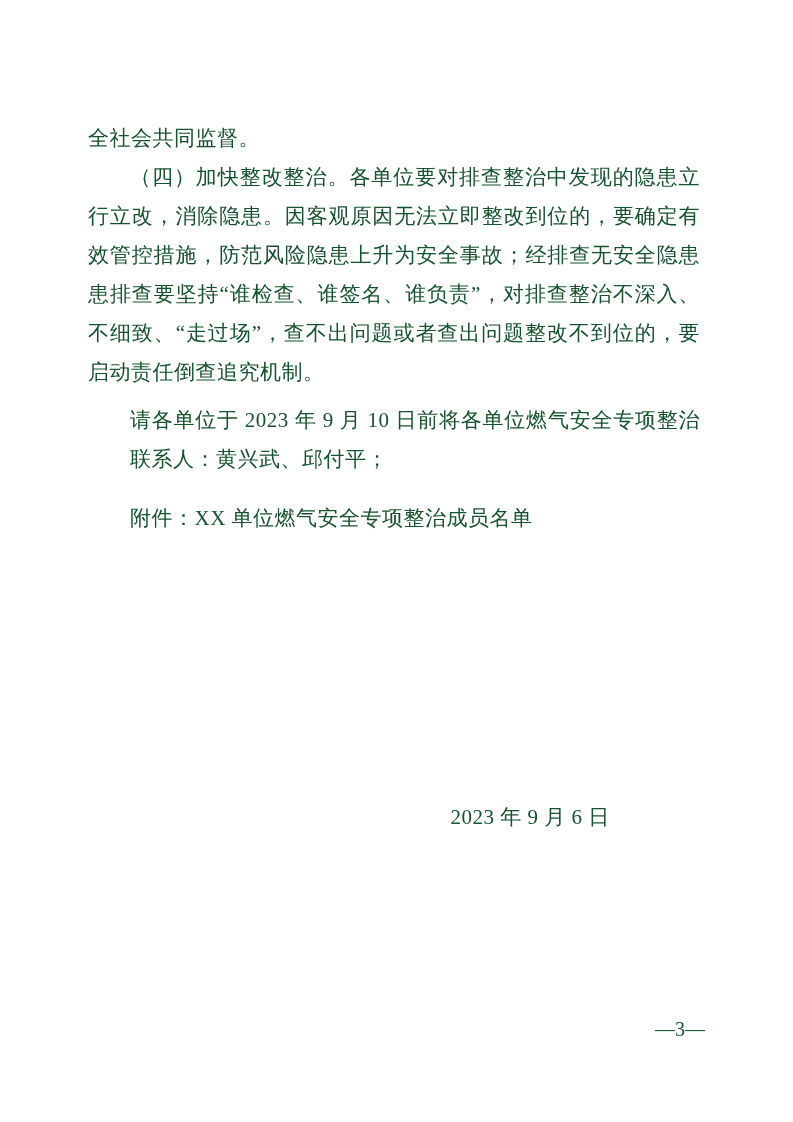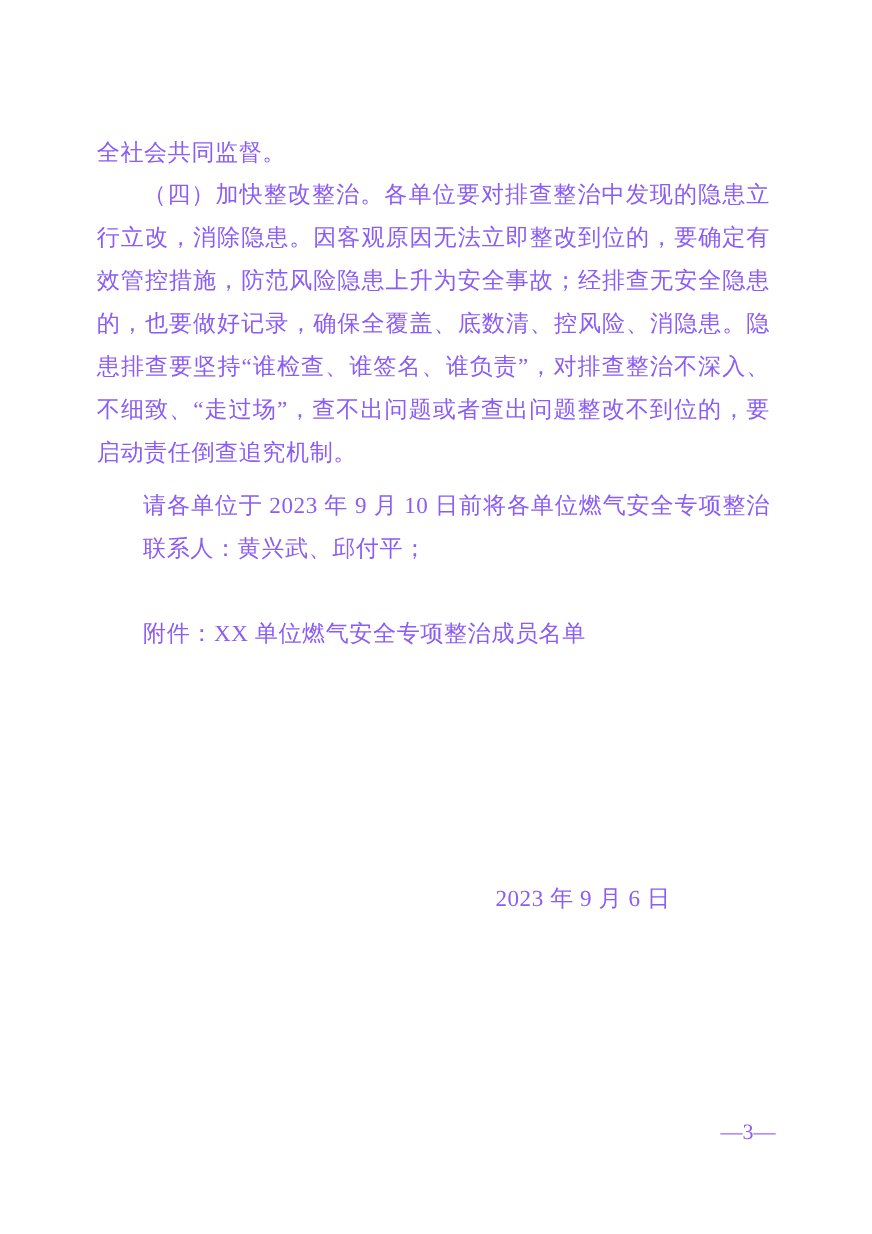--- a/index.html
+++ b/index.html
@@ -1,38 +1,38 @@
 <!DOCTYPE html>
 <html><head>
 <meta charset="utf-8">
 <style>
   html,body{margin:0;padding:0;background:#ffffff;}
   .page{
     position:relative;
     width:793px;height:1122px;
     background:#ffffff;
     font-family:"Liberation Serif","DejaVu Serif",serif;
-    color:#8b5cf6;
+    color:#14532d;
     overflow:hidden;
   }
   .body-text{
     position:absolute;
     left:88px;top:119px;width:612px;
     font-size:21px;
   }
   .ln{
     height:39px;
     line-height:39px;
     text-align:justify;
     letter-spacing:0.5px;
   }
   .ln.stretch{ text-align-last:justify; }
   .ln.ind{ text-indent:2em; }
   .ln.para-gap{ margin-top:9px; }
-  .ln.blank-gap{ margin-top:39px; }
+  .ln.blank-gap{ margin-top:20px; }
   .underline{
     border-bottom:1.5px solid #1a1a1a;
     padding-right:28px;
   }
   .signature{
     position:absolute;
     top:797px;left:398px;width:264px;
     text-align:center;
     font-size:21px;
     line-height:40px;
@@ -48,21 +48,20 @@
 </head>
 <body>
 
 <div class="page">
 
   <div class="body-text">
     <div class="ln">全社会共同监督。</div>
     <div class="ln ind stretch">（四）加快整改整治。各单位要对排查整治中发现的隐患立</div>
     <div class="ln stretch">行立改，消除隐患。因客观原因无法立即整改到位的，要确定有</div>
     <div class="ln stretch">效管控措施，防范风险隐患上升为安全事故；经排查无安全隐患</div>
-    <div class="ln stretch">的，也要做好记录，确保全覆盖、底数清、控风险、消隐患。隐</div>
     <div class="ln stretch">患排查要坚持“谁检查、谁签名、谁负责”，对排查整治不深入、</div>
     <div class="ln stretch">不细致、“走过场”，查不出问题或者查出问题整改不到位的，要</div>
     <div class="ln">启动责任倒查追究机制。</div>
     <div class="ln ind stretch para-gap">请各单位于 2023 年 9 月 10 日前将各单位燃气安全专项整治</div>
     <div class="ln ind">联系人：黄兴武、邱付平；</div>
     <div class="ln ind blank-gap">附件：XX 单位燃气安全专项整治成员名单</div>
   </div>
 
   <div class="signature">
     <div>2023 年 9 月 6 日</div>

